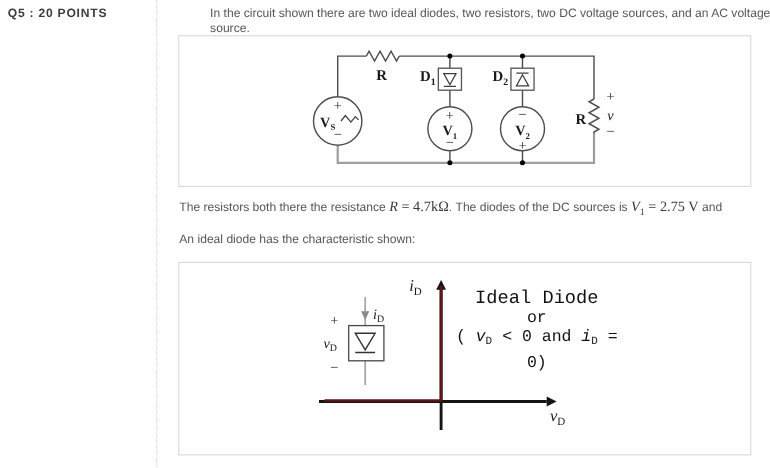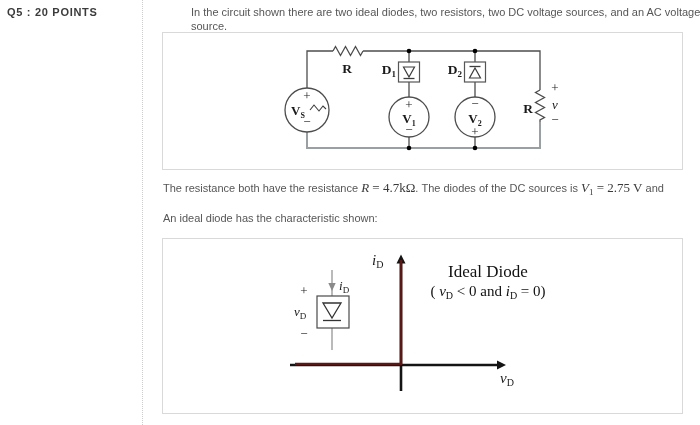--- a/index.html
+++ b/index.html
@@ -35,21 +35,21 @@
   }
   .math { font-family:"Liberation Serif","DejaVu Serif",serif; font-size:13px; color:#3a3a3a; }
   .mvar { font-style:italic; }
   .msub { font-size:9px; vertical-align:-3px; }
   
   .ftext { font-family:"Liberation Serif","DejaVu Serif",serif; fill:#1a1a1a; }
   .comp  { font-weight:600; }
   
   .annot {
     position:absolute; left:250px; top:22px; width:150px; text-align:center;
-    font-family:Liberation Serif, serif; color:#111;
+    font-family:Liberation Mono, monospace; color:#111;
   }
   .annot .title { font-size:17px; line-height:21px; }
   .annot .cond  { font-size:15px; line-height:19px; }
   .annot .or    { font-size:15px; line-height:15px; }
   .annot .avar  { font-style:italic; }
   .annot .asub  { font-size:10px; vertical-align:-3px; }
 </style>
 </head>
 <body>
 
@@ -113,21 +113,21 @@
     <text class="ftext" x="312" y="103" font-size="13" text-anchor="middle">+</text>
 
     <text class="ftext comp" x="370" y="80" font-size="13.5" text-anchor="end">R</text>
     <text class="ftext" x="392" y="59" font-size="13" text-anchor="middle">+</text>
     <text class="ftext mvar" x="392" y="76" font-size="13" text-anchor="middle" font-style="italic">v</text>
     <text class="ftext" x="392" y="91" font-size="13" text-anchor="middle">−</text>
   </svg>
 </div>
 
 <div class="params">
-  <div><span>The resistance both have the resistance </span><span class="math mvar">R</span><span class="math"> = 4.7kΩ</span><span>. The diodes of the DC sources is </span><span class="math mvar">V</span><span class="math msub">1</span><span class="math"> = 2.75 V</span><span> and</span></div>
+  <div><span>The resistors both there the resistance </span><span class="math mvar">R</span><span class="math"> = 4.7kΩ</span><span>. The diodes of the DC sources is </span><span class="math mvar">V</span><span class="math msub">1</span><span class="math"> = 2.75 V</span><span> and</span></div>
 </div>
 <div class="caption">An ideal diode has the characteristic shown:</div>
 
 <div class="figbox" id="fig2">
   <svg width="519" height="174" viewBox="0 0 519 174">
 
     <line x1="169" y1="31" x2="169" y2="111" stroke="#a3a3a3" stroke-width="1.5"></line>
     <polygon points="165.3,44 172.7,44 169,52" fill="#8a8a8a"></polygon>
     <rect x="154" y="57" width="32" height="32" fill="#ffffff" stroke="#4a4a4a" stroke-width="1.2"></rect>
     <polygon points="160,64 178,64 169,79" fill="none" stroke="#333333" stroke-width="1.3"></polygon>
@@ -148,15 +148,16 @@
     <line x1="238" y1="126" x2="238" y2="21" stroke-width="2.6" stroke="#5b1616"></line>
     <line x1="132" y1="125" x2="238" y2="125" stroke-width="2.3" stroke="#5b1616"></line>
 
     <text class="ftext" x="209" y="26" font-size="15"><tspan font-style="italic">i</tspan><tspan font-size="10" dy="3">D</tspan></text>
     <text class="ftext" x="337" y="144" font-size="15"><tspan font-style="italic">v</tspan><tspan font-size="10" dy="3">D</tspan></text>
   </svg>
 
   
   <div class="annot">
     <div class="title">Ideal Diode</div>
+    <div class="or">or</div>
     <div class="cond"><span>( </span><span class="avar">v</span><span class="asub">D</span><span> &lt; 0 and </span><span class="avar">i</span><span class="asub">D</span><span> = 0)</span></div>
   </div>
 </div>
 
 </body></html>

